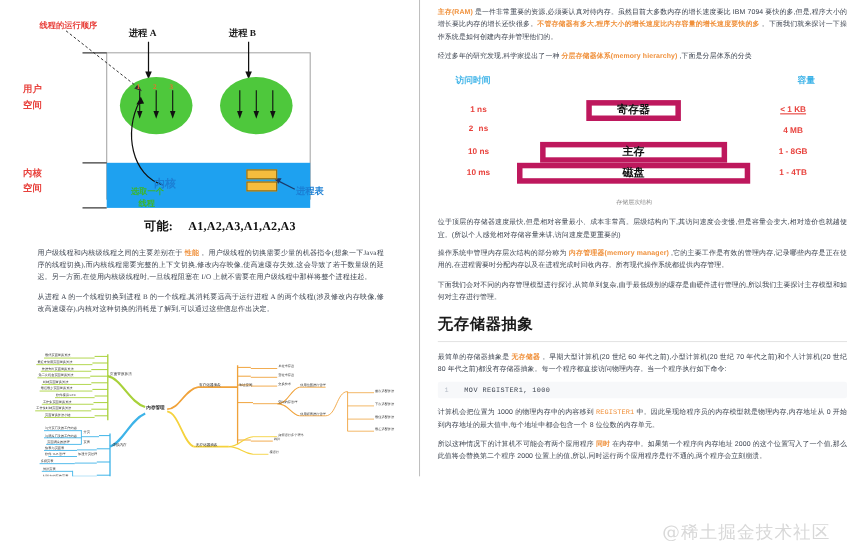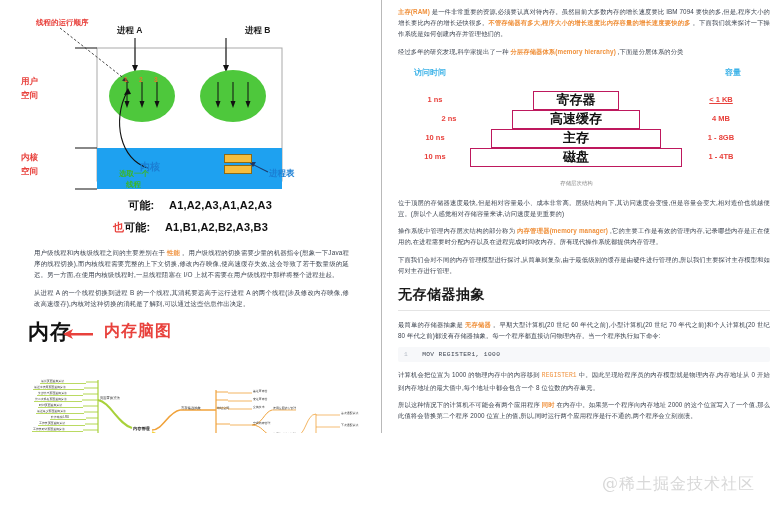--- a/index.html
+++ b/index.html
@@ -16,20 +16,21 @@
     background: #ffffff;
     display: flex;
   }
   
   .left-col {
     position: relative;
     width: 382px; height: 433px;
     background: #ffffff;
     border-right: 1px solid #b9b9b9;
     overflow: hidden;
+    font-family: Liberation Serif, serif;
   }
   
   .thread-diagram {
     position: relative;
     width: 382px; height: 192px;
   }
   .td-label {
     position: absolute;
     font-weight: bold;
     white-space: nowrap;
@@ -156,26 +157,26 @@
   .py-cap {
     position: absolute;
     font-size: 7.5px;
     font-weight: bold;
     color: #e8413c;
     width: 64px;
     text-align: center;
   }
   .py-row {
     position: absolute;
-    border: 1px solid #be185d;
+    border: 5px solid #be185d;
     background: #ffffff;
     display: flex;
     align-items: center;
     justify-content: center;
-    font-size: 13px;
+    font-size: 10px;
     font-weight: bold;
     color: #111;
   }
   .py-caption {
     position: absolute;
     left: 0; right: 0; bottom: -1px;
     text-align: center;
     font-size: 5.4px;
     color: #8a8a8a;
   }
@@ -265,21 +266,21 @@
 
         <path d="M 148 168 C 120 160, 112 120, 127 92" fill="none" stroke="#111" stroke-width="1.1"></path>
         <polygon points="128,88 124,95 131,94" fill="#111"></polygon>
 
         <line x1="268" y1="172" x2="252" y2="164" stroke="#1b3a6b" stroke-width="1.1"></line>
         <polygon points="249,162 256,162 253,167" fill="#1b3a6b"></polygon>
       </svg>
 
       <div class="td-label lbl-red" style="left:36px; top:18px; font-size:7.5px;">线程的运行顺序</div>
       <div class="td-label lbl-dark" style="left:117px; top:25px; font-size:8.5px;">进程 A</div>
-      <div class="td-label lbl-dark" style="left:208px; top:25px; font-size:8.5px;margin-left:37px;">进程 B</div>
+      <div class="td-label lbl-dark" style="left:208px; top:25px; font-size:8.5px;">进程 B</div>
 
       <div class="td-label lbl-red" style="left:21px; top:76px; font-size:8.5px;">用户</div>
       <div class="td-label lbl-red" style="left:21px; top:90px; font-size:8.5px;">空间</div>
 
       <div class="td-label lbl-red" style="left:21px; top:152px; font-size:8.5px;">内核</div>
       <div class="td-label lbl-red" style="left:21px; top:166px; font-size:8.5px;">空间</div>
 
       <div class="td-label lbl-green" style="left:119px; top:133px; font-size:7.5px;">选取一个</div>
       <div class="td-label lbl-green" style="left:126px; top:144px; font-size:7.5px;">线程</div>
 
@@ -295,38 +296,26 @@
         <i></i>
       </div>
     </div>
 
     <div class="td-seq" style="margin-top:6px;">
       <span style="display:inline-block;width:16px;"></span>
       <span>可能:</span>
       <span style="display:inline-block;width:8px;"></span>
       <span>A1,A2,A3,A1,A2,A3</span>
     </div>
-    <div class="td-seq" style="margin-top:7px;">
-      <span class="kw-red">也</span><span>可能:</span>
-      <span style="display:inline-block;width:8px;"></span>
-      <span>A1,B1,A2,B2,A3,B3</span>
-    </div>
 
     <div style="height:12px;"></div>
 
     <p class="para"><span>用户级线程和内核级线程之间的主要差别在于 </span><span class="r-hl hl-orange">性能</span><span> 。用户级线程的切换需要少量的机器指令(想象一下Java程序的线程切换),而内核线程需要完整的上下文切换,修改内存映像,使高速缓存失效,这会导致了若干数量级的延迟。另一方面,在使用内核级线程时,一旦线程阻塞在 I/O 上就不需要在用户级线程中那样将整个进程挂起。</span></p>
     <p class="para"><span>从进程 A 的一个线程切换到进程 B 的一个线程,其消耗要远高于运行进程 A 的两个线程(涉及修改内存映像,修改高速缓存),内核对这种切换的消耗是了解到,可以通过这些信息作出决定。</span></p>
 
-    <div class="mm-head">
-      <div class="mm-title-big">内存</div>
-      <svg class="mm-arrow" viewBox="0 0 32 12">
-        <path d="M1 6 L11 1 L9 5 L31 5 L31 7.5 L9 7.5 L11 11 Z" fill="#e8413c"></path>
-      </svg>
-      <div class="mm-title-red">内存脑图</div>
-    </div>
 
     <div class="mindmap-wrap">
       <svg width="382" height="150" style="position:absolute;left:0;top:0;">
 
         <path d="M152 78 C 163 78, 168 60, 180 58" fill="none" stroke="#f0a23a" stroke-width="1.6"></path>
         <path d="M152 80 C 163 82, 166 108, 176 112" fill="none" stroke="#f5d23d" stroke-width="1.6"></path>
         <path d="M132 76 C 118 72, 110 50, 98 48" fill="none" stroke="#a8d13a" stroke-width="2"></path>
         <path d="M132 82 C 118 88, 112 108, 100 112" fill="none" stroke="#3db3e8" stroke-width="2"></path>
 
         <line x1="98" y1="28" x2="98" y2="88" stroke="#a8d13a" stroke-width="1.2"></line>
@@ -471,26 +460,25 @@
   <div class="right-col">
 
     <p class="r-para"><span class="r-hl hl-orange">主存(RAM)</span><span> 是一件非常重要的资源,必须要认真对待内存。虽然目前大多数内存的增长速度要比 IBM 7094 要快的多,但是,程序大小的增长要比内存的增长还快很多。</span><span class="r-hl hl-orange">不管存储器有多大,程序大小的增长速度比内存容量的增长速度要快的多</span><span> 。下面我们就来探讨一下操作系统是如何创建内存并管理他们的。</span></p>
     <p class="r-para"><span>经过多年的研究发现,科学家提出了一种 </span><span class="r-hl hl-orange">分层存储器体系(memory hierarchy)</span><span> ,下面是分层体系的分类</span></p>
 
     <div class="pyramid-fig">
       <div class="py-colhead" style="left:16px; top:4px;">访问时间</div>
       <div class="py-colhead" style="right:14px; top:4px;">容量</div>
 
       <div class="py-row" style="left:178px; top:28px; width:86px; height:19px; margin-left:-43px;">寄存器</div>
-      <div class="py-row" style="left:178px; top:47px; width:128px; height:19px; margin-left:-64px;">高速缓存</div>
       <div class="py-row" style="left:178px; top:66px; width:170px; height:19px; margin-left:-85px;">主存</div>
       <div class="py-row" style="left:178px; top:85px; width:212px; height:19px; margin-left:-106px;text-align:right;">磁盘</div>
 
       <div class="py-time" style="left:8px; top:32px;">1 ns</div>
-      <div class="py-time" style="left:22px; top:51px;">2 ns</div>
+      <div class="py-time" style="left:8px; top:51px;font-family:Liberation Mono, monospace;">2 ns</div>
       <div class="py-time" style="left:8px; top:70px;">10 ns</div>
       <div class="py-time" style="left:8px; top:89px;">10 ms</div>
 
       <div class="py-cap" style="right:2px; top:32px;text-decoration:underline;">&lt; 1 KB</div>
       <div class="py-cap" style="right:2px; top:51px;">4 MB</div>
       <div class="py-cap" style="right:2px; top:70px;">1 - 8GB</div>
       <div class="py-cap" style="right:2px; top:89px;">1 - 4TB</div>
 
       <div class="py-caption" style="bottom:4px;">存储层次结构</div>
     </div>

